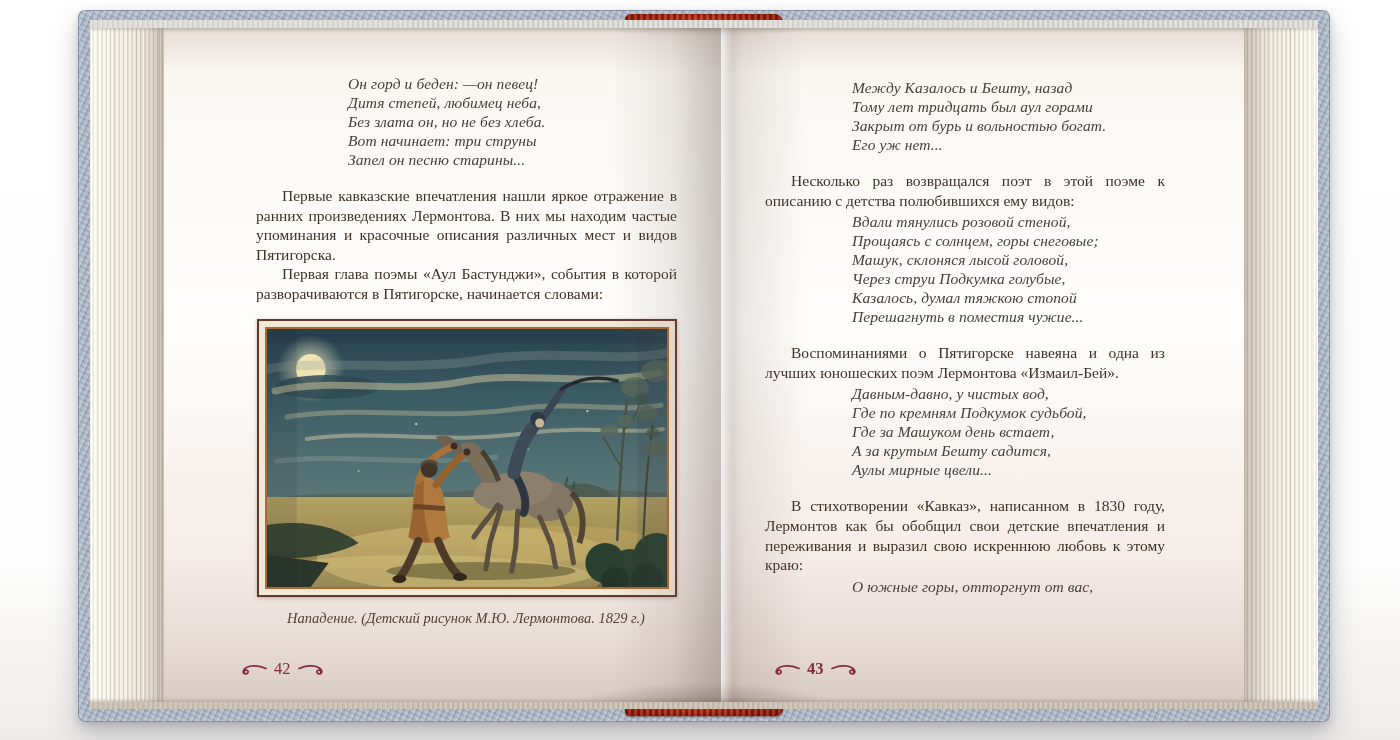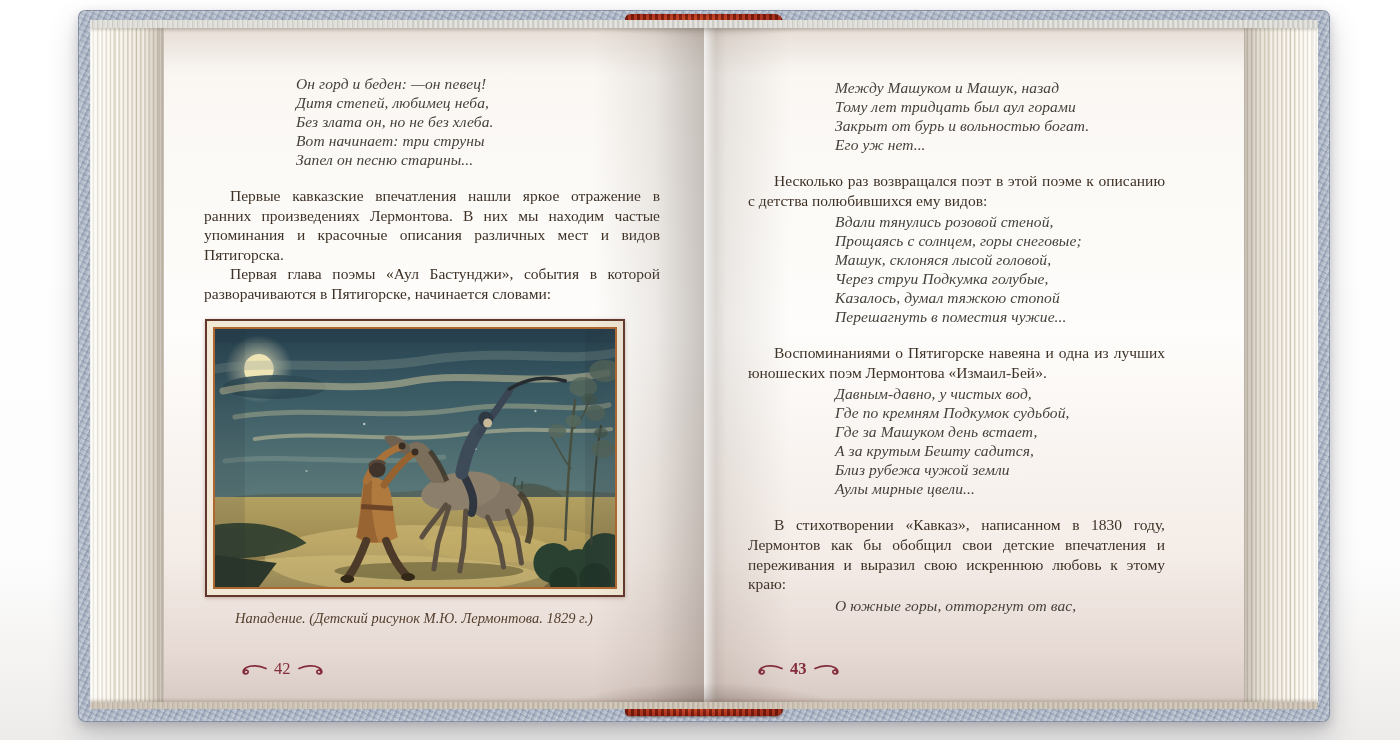--- a/index.html
+++ b/index.html
@@ -92,21 +92,21 @@
       linear-gradient(to right, rgba(95,82,74,.30) 0px, rgba(120,105,95,.14) 22px, rgba(120,105,95,0) 85px);
   }
   .spine-crease{
     position:absolute;left:50%;top:0;bottom:0;width:2px;margin-left:-1px;z-index:2;
     background:linear-gradient(180deg,#b5aba3,#a49а90 50%,#baa99f);
     background:linear-gradient(180deg,#b5aba3,#a49a90 50%,#baa99f);
     opacity:.75;
   }
   
   .content{position:relative;height:100%;box-sizing:border-box;}
-  .content-left{padding:54px 44px 0 40px;}
+  .content-left{padding:54px 44px 0 92px;}
   .content-right{padding:58px 79px 0 44px;}
   .poem{font-style:italic;color:#45413a;font-size:15.5px;line-height:19px;letter-spacing:.1px;}
   .poem-left{margin-left:92px;}
   .poem-right{margin-left:87px;margin-top:2px;}
   .poem-first{margin-top:0;}
   .poem-line{white-space:nowrap;}
   .prose{margin-top:17px;color:#3e3126;font-size:15.5px;line-height:19.6px;text-align:justify;}
   .prose p{margin:0;text-indent:26px;}
   .frame{
     margin:15px 0 0 1px;width:420px;box-sizing:border-box;
@@ -269,21 +269,21 @@
               <path d="M29,5.5 C22,2.5 14,2 9.5,4.5 C5,7 5.5,10.5 8.5,10.8 C11.3,11 12,8.2 10,7.3 C8.4,6.6 7,7.6 7.4,9" fill="none" stroke="#832d3c" stroke-width="1.7" stroke-linecap="round"></path>
             </svg><span class="num">42</span><svg class="flourish mirror" width="30" height="13" viewBox="0 0 30 13">
               <path d="M29,5.5 C22,2.5 14,2 9.5,4.5 C5,7 5.5,10.5 8.5,10.8 C11.3,11 12,8.2 10,7.3 C8.4,6.6 7,7.6 7.4,9" fill="none" stroke="#832d3c" stroke-width="1.7" stroke-linecap="round"></path>
             </svg>
           </div>
         </div>
 
         <div class="page page-right">
           <div class="content content-right">
             <div class="poem poem-right poem-first">
-              <div class="poem-line">Между Машуком и Машук, назад</div>
+              <div class="poem-line">Между Казалось и Бешту, назад</div>
               <div class="poem-line">Тому лет тридцать был аул горами</div>
               <div class="poem-line">Закрыт от бурь и вольностью богат.</div>
               <div class="poem-line">Его уж нет...</div>
             </div>
             <div class="prose">
               <p>Несколько раз возвращался поэт в этой поэме к описанию с детства полюбившихся ему видов:</p>
             </div>
             <div class="poem poem-right">
               <div class="poem-line">Вдали тянулись розовой стеной,</div>
               <div class="poem-line">Прощаясь с солнцем, горы снеговые;</div>
@@ -293,21 +293,20 @@
               <div class="poem-line">Перешагнуть в поместия чужие...</div>
             </div>
             <div class="prose">
               <p>Воспоминаниями о Пятигорске навеяна и одна из лучших юношеских поэм Лермонтова «Измаил-Бей».</p>
             </div>
             <div class="poem poem-right">
               <div class="poem-line">Давным-давно, у чистых вод,</div>
               <div class="poem-line">Где по кремням Подкумок судьбой,</div>
               <div class="poem-line">Где за Машуком день встает,</div>
               <div class="poem-line">А за крутым Бешту садится,</div>
-              <div class="poem-line">Близ рубежа чужой земли</div>
               <div class="poem-line">Аулы мирные цвели...</div>
             </div>
             <div class="prose">
               <p>В стихотворении «Кавказ», написанном в 1830 году, Лермонтов как бы обобщил свои детские впечатления и переживания и выразил свою искреннюю любовь к этому краю:</p>
             </div>
             <div class="poem poem-right">
               <div class="poem-line">О южные горы, отторгнут от вас,</div>
             </div>
           </div>
           <div class="pagenum-row pagenum-right">

